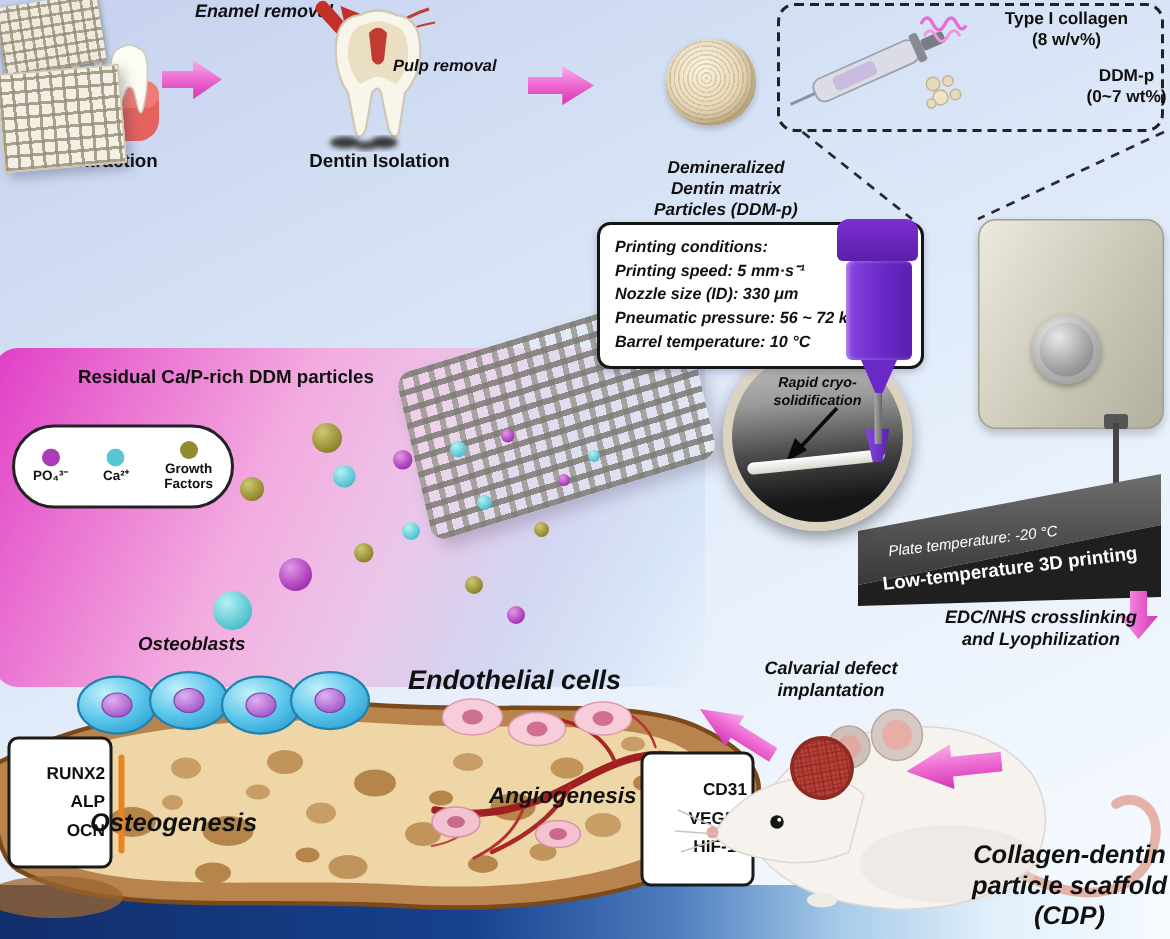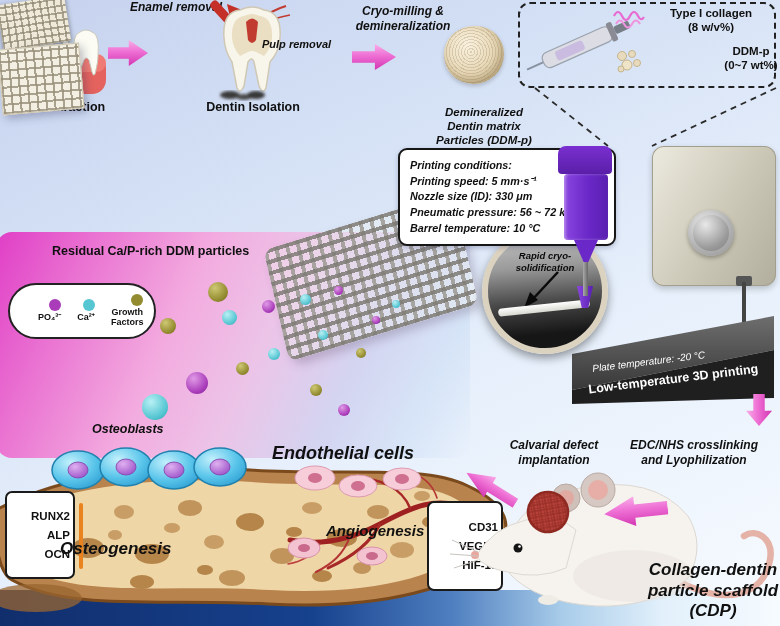--- a/index.html
+++ b/index.html
@@ -20,21 +20,21 @@
   .pdot { position:absolute; border-radius:50%; }
   .pp { background:radial-gradient(circle at 35% 30%,#e09ae6,#aa3cba 65%,#7e2590); }
   .pc { background:radial-gradient(circle at 35% 30%,#b8f0f4,#55c6d2 65%,#2d9fae); }
   .pg { background:radial-gradient(circle at 35% 30%,#cfc874,#938b2f 65%,#6c661f); }
   .mkbox { position:absolute; background:#fff; border:2px solid #1a1a1a; border-radius:7px;
     display:flex; flex-direction:column; align-items:flex-end; justify-content:center;
     padding:7px 3px; gap:7px; }
   .mkbox span { font-weight:bold; font-size:11.5px; color:#101010; }
   .legend { position:absolute; background:#fff; border:2px solid #222; border-radius:28px;
     display:flex; align-items:center; justify-content:space-between; padding:5px 12px; }
-  .legend .col { display:flex; flex-direction:column; align-items:flex-end; gap:2px;margin-left:16px; }
+  .legend .col { display:flex; flex-direction:column; align-items:center; gap:2px; }
   .legend .dot { width:12px; height:12px; border-radius:50%; }
   .legend .cap { font-size:9px; font-weight:bold; color:#101010; white-space:pre-line; text-align:center; line-height:1.1; }
 </style>
 </head>
 <body>
 
 <div class="canvas">
 
   <div class="abs" style="left:-4px;top:232px;width:474px;height:226px;border-radius:16px;
               background:linear-gradient(115deg,#e03ec6 0%,#ea74d2 18%,#f3abdf 38%,#ecc4e8 55%,#d4d4f0 72%,rgba(203,221,245,.55) 88%,rgba(203,221,245,0) 100%);"></div>
@@ -77,22 +77,20 @@
     <path d="M44,22 Q50,15 56,22 L54,40 Q50,46 46,40 Z" fill="#c23b30"></path>
     <g filter="url(#blur1)">
       <ellipse cx="28" cy="95" rx="10" ry="4" fill="#3a3a3a"></ellipse>
       <ellipse cx="42" cy="97" rx="8" ry="3" fill="#4a4a4a"></ellipse>
       <ellipse cx="54" cy="95" rx="9" ry="4" fill="#383838"></ellipse>
     </g>
   </svg>
   <div class="lbl it" style="left:262px;top:38px;width:92px;font-size:11px">Pulp removal</div>
   <div class="lbl ctr" style="left:198px;top:100px;width:110px;font-size:12.5px">Dentin Isolation</div>
 
-  <div class="lbl it ctr" style="left:332px;top:4px;width:142px;font-size:12px">Cryo-milling &amp;
-demineralization</div>
   <div class="arrow-r" style="left:352px;top:44px;width:44px;height:26px"></div>
 
   <div class="abs" style="left:444px;top:26px;width:60px;height:58px;border-radius:50% 48% 52% 50%;
               background-image:repeating-radial-gradient(circle at 45% 45%,rgba(150,130,95,.28) 0 1px,transparent 1px 3px),
                                radial-gradient(circle at 38% 32%,#faf2df,#e6d6b4 55%,#c9b68e 85%,#b5a078);
               box-shadow:inset -3px -4px 8px rgba(120,100,60,.35),0 2px 4px rgba(0,0,0,.2);"></div>
   <div class="lbl it ctr" style="left:424px;top:105px;width:120px;font-size:11.5px">Demineralized
 Dentin matrix
 Particles (DDM-p)</div>
 
@@ -304,21 +302,21 @@
     <div class="it" style="font-weight:bold;font-size:10.8px;line-height:1.45;color:#101010">Pneumatic pressure: 56 ~ 72 kPa</div>
     <div class="it" style="font-weight:bold;font-size:10.8px;line-height:1.45;color:#101010">Barrel temperature: 10 °C</div>
   </div>
 
   <div class="abs" style="left:558px;top:146px;width:54px;height:28px;border-radius:8px 8px 4px 4px;background:linear-gradient(#7a2fd0,#5a1fa8)"></div>
   <div class="abs" style="left:564px;top:174px;width:44px;height:66px;border-radius:4px;background:linear-gradient(90deg,#8a46e0,#6a28c8 55%,#5a20b0);box-shadow:inset 2px 0 3px rgba(255,255,255,.35)"></div>
   <div class="abs" style="left:574px;top:240px;width:24px;height:22px;background:#6a28c8;clip-path:polygon(0 0,100% 0,60% 100%,40% 100%)"></div>
   <div class="abs" style="left:583px;top:262px;width:5px;height:34px;background:linear-gradient(90deg,#aaa,#666)"></div>
 
   <div class="arrow-d" style="left:746px;top:394px;width:26px;height:32px"></div>
-  <div class="lbl it ctr" style="left:612px;top:438px;width:164px;font-size:12px">EDC/NHS crosslinking
+  <div class="lbl it ctr" style="left:612px;top:404px;width:164px;font-size:12px">EDC/NHS crosslinking
 and Lyophilization</div>
 
   <svg class="abs" style="left:448px;top:428px" width="332" height="198" viewBox="0 0 332 198">
     <defs>
       <pattern id="hatchred" width="6" height="6" patternUnits="userSpaceOnUse">
         <rect width="6" height="6" fill="#b8423a"></rect>
         <path d="M0,0 H6 M0,3 H6 M0,0 V6 M3,0 V6" stroke="#8f2a22" stroke-width="1"></path>
       </pattern>
     </defs>
     <path d="M228,152 C280,180 316,166 322,132 C326,110 308,100 296,108" stroke="#e5b2a8" stroke-width="6.5" fill="none" stroke-linecap="round"></path>

